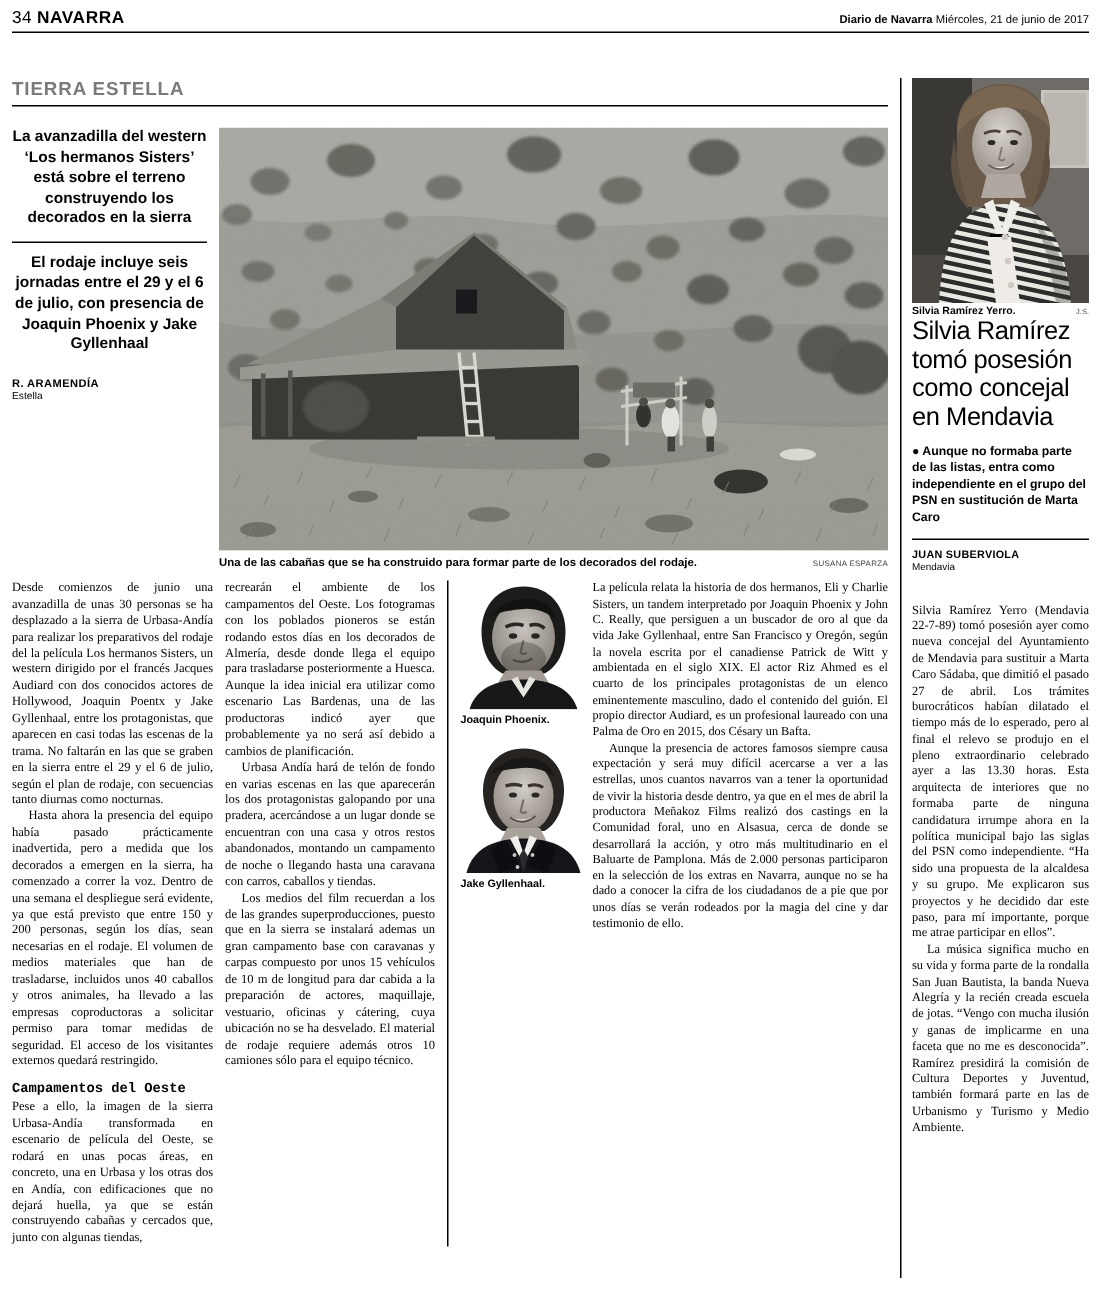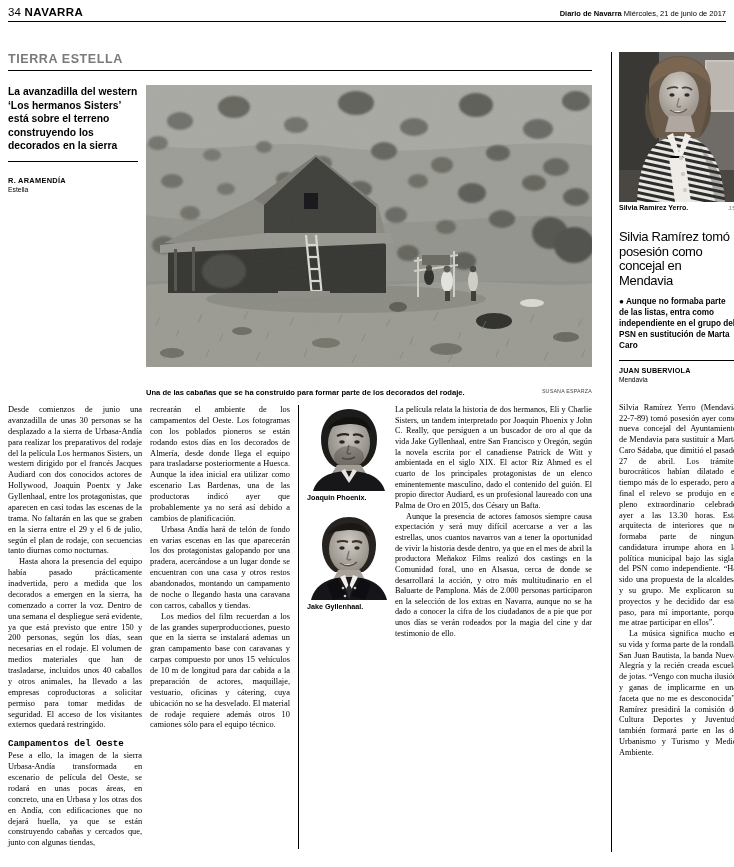--- a/index.html
+++ b/index.html
@@ -39,21 +39,21 @@
   .masthead-right {
     font-family: "Liberation Sans", sans-serif;
     font-size: 7.5px;
   }
   .masthead-right .paper { font-weight: bold; }
   .masthead-right .date { font-weight: normal; }
 
   
   .body-grid {
     display: flex;
-    gap: 11px;
+    gap: 0;
     margin-top: 30px;
     height: 800px;
   }
   .main-col { width: 592px; position: relative; padding-right: 8px; }
   .side-col {
     width: 126px;
     border-left: 1px solid #000;
     padding-left: 7px;
     position: relative;
   }
@@ -81,20 +81,21 @@
   
   .upper-row { display: flex; margin-top: 14px; }
   .col-left { width: 138px; padding-right: 8px; }
   .col-photo { width: 446px; }
 
   .subhead {
     font-family: "Liberation Sans", sans-serif;
     font-weight: bold;
     font-size: 10.3px;
     line-height: 1.32;
+    text-align: center;
   }
   .subhead-rule { border-top: 1px solid #000; margin: 8px 0 7px 0; }
 
   .byline {
     font-family: "Liberation Sans", sans-serif;
     font-size: 7.4px;
     font-weight: bold;
     letter-spacing: .3px;
     margin-top: 14px;
   }
@@ -104,22 +105,22 @@
     font-weight: normal;
     margin-top: 1px;
   }
 
   
   .photo-frame { width: 446px; height: 282px; overflow: hidden; position: relative; }
   .photo-frame svg { display: block; }
   .photo-caption-row {
     display: flex;
     justify-content: space-between;
-    align-items: flex-start;
-    margin-top: 21px;
+    align-items: flex-end;
+    margin-top: 3px;
     width: 446px;
   }
   .photo-caption {
     font-family: "Liberation Sans", sans-serif;
     font-size: 7.6px;
     font-weight: bold;
   }
   .photo-credit {
     font-family: "Liberation Sans", sans-serif;
     font-size: 5.3px;
@@ -192,25 +193,25 @@
     font-size: 7px;
     font-weight: bold;
   }
   .side-credit {
     font-family: "Liberation Sans", sans-serif;
     font-size: 5px;
     color: #555;
   }
   .side-headline {
     font-family: "Liberation Sans", sans-serif;
-    font-size: 13px;
+    font-size: 17px;
     font-weight: normal;
     line-height: 1.12;
     letter-spacing: -0.3px;
-    margin-top: 19px;
+    margin-top: 0;
   }
   .side-bullet {
     font-family: "Liberation Sans", sans-serif;
     font-size: 8.2px;
     font-weight: bold;
     line-height: 1.33;
     margin-top: 9px;
   }
   .side-rule { border-top: 1px solid #000; margin: 8px 0 5px 0; }
   .side-byline {
@@ -256,20 +257,21 @@
 
       <div class="kicker">TIERRA ESTELLA</div>
       <div class="kicker-rule"></div>
 
 
       <div class="upper-row">
 
         <div class="col-left">
           <div class="subhead">La avanzadilla del western ‘Los hermanos Sisters’ está sobre el terreno construyendo los decorados en la sierra</div>
           <div class="subhead-rule"></div>
+          <div class="subhead">El rodaje incluye seis jornadas entre el 29 y el 6 de julio, con presencia de Joaquin Phoenix y Jake Gyllenhaal</div>
           <div class="byline">R. ARAMENDÍA</div>
           <div class="byline-place">Estella</div>
         </div>
 
         <div class="col-photo">
           <div class="photo-frame">
             <svg width="446" height="282" viewBox="0 0 446 282">
               <defs>
                 <linearGradient id="hillG" x1="0" y1="0" x2="0" y2="1">
                   <stop offset="0%" stop-color="#b4b4b0"></stop>

